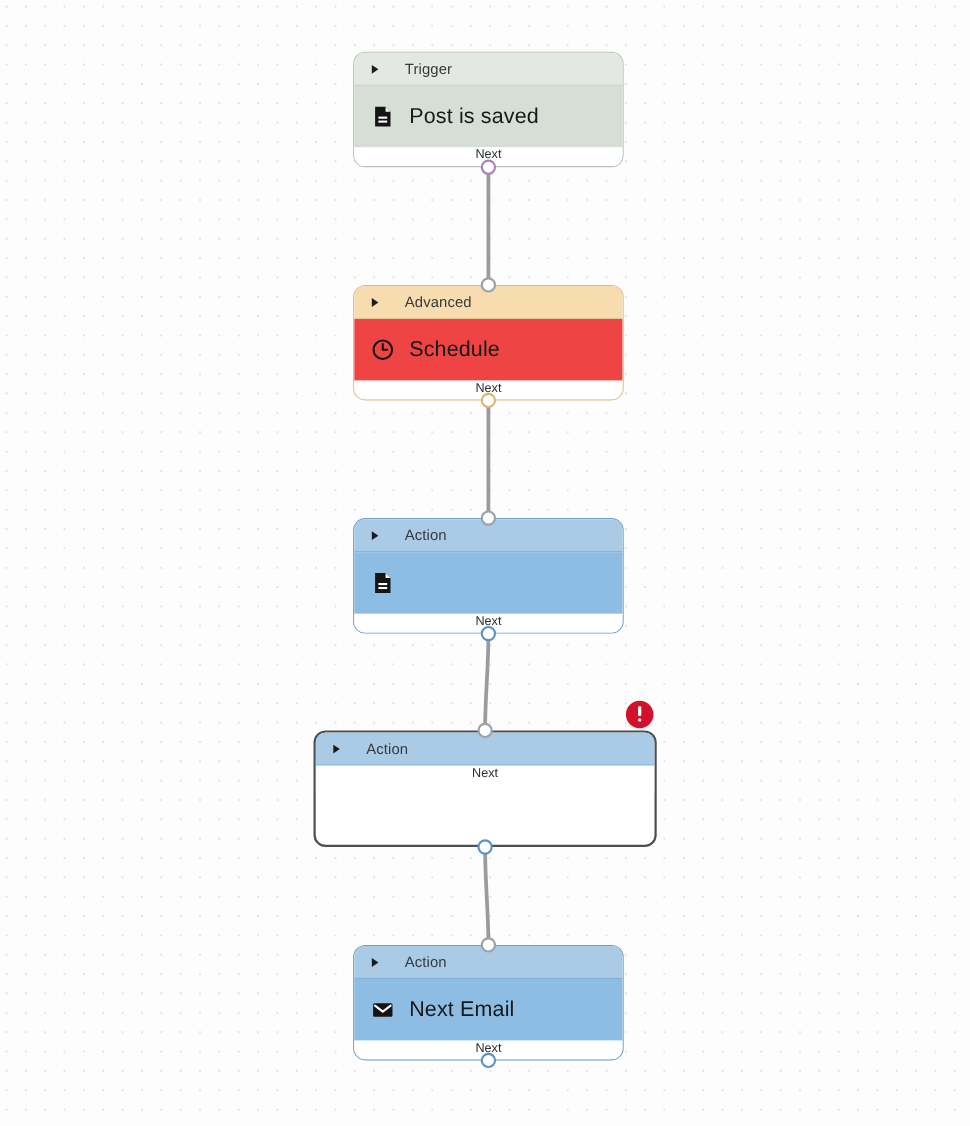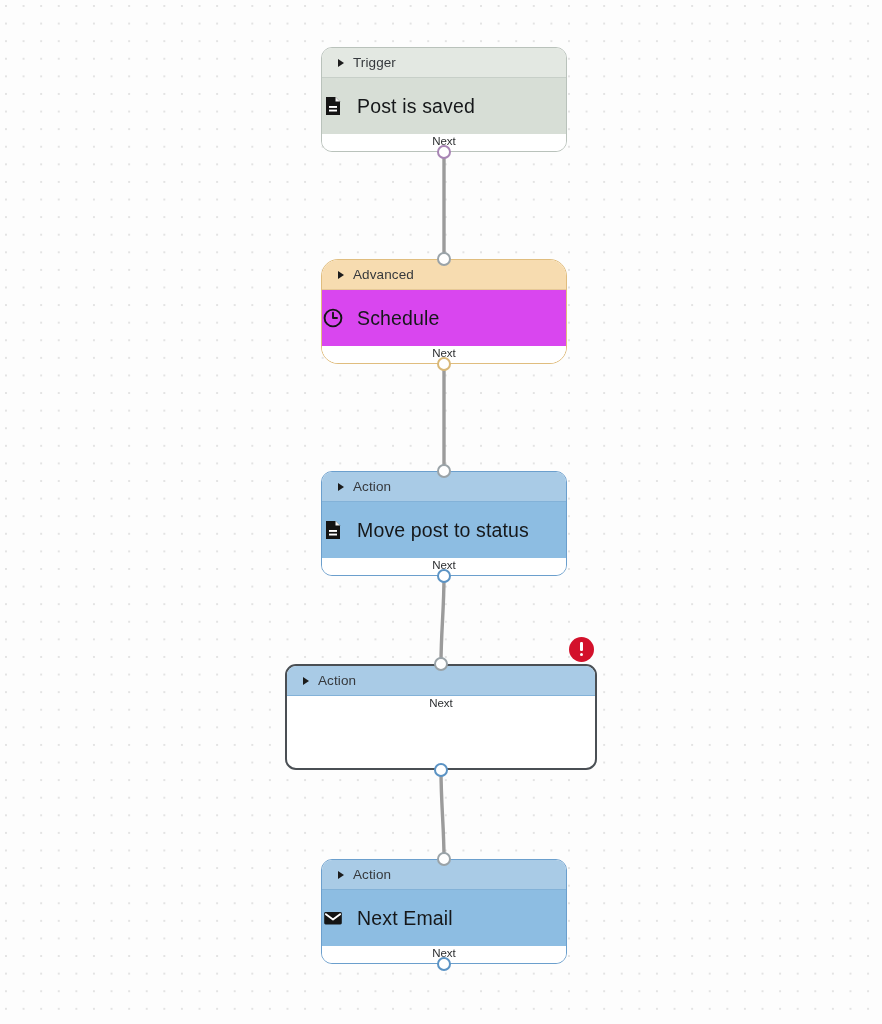--- a/index.html
+++ b/index.html
@@ -44,34 +44,36 @@
   }
   .node-head {
     box-sizing: border-box;
     height: 30px;
     display: flex;
     align-items: center;
     padding-left: 16px;
     font-size: 13.5px;
     color: #36393d;
     letter-spacing: 0.1px;
+    gap: 15px;
   }
   .caret {
     width: 0;
     height: 0;
     border-left: 6.5px solid #1c1c1c;
     border-top: 4.6px solid transparent;
     border-bottom: 4.6px solid transparent;
     margin-right: 9px;
     flex: 0 0 auto;
   }
   .node-body {
     box-sizing: border-box;
     display: flex;
     align-items: center;
+    padding-left: 15px;
     height: 56px;
   }
   .node-icon {
     width: 22px;
     height: 22px;
     flex: 0 0 auto;
     margin-right: 13px;
     display: flex;
     align-items: center;
     justify-content: center;
@@ -94,21 +96,21 @@
     padding-top: 1px;
   }
 
   
   .n-trigger { border: 1.1px solid #b9c2bb; }
   .n-trigger .node-head { background: #e3e8e2; border-bottom: 1.1px solid #c7cfc8; }
   .n-trigger .node-body { background: #d7ded6; }
 
   .n-advanced { border: 1.1px solid #e0bd7e; }
   .n-advanced .node-head { background: #f7dcb0; border-bottom: 1.1px solid #e6c896; }
-  .n-advanced .node-body { background: #d946ef; }
+  .n-advanced .node-body { background: #ef4444; }
 
   .n-action { border: 1.1px solid #6b9fcd; }
   .n-action .node-head { background: #a9cbe6; border-bottom: 1.1px solid #83b2d8; }
   .n-action .node-body { background: #8dbde2; }
 
   .n-selected { border: 2.1px solid #4a4f54; }
   .n-selected .node-head { background: #a9cbe6; border-bottom: 1.1px solid #83b2d8; }
   .n-selected .node-body { background: #8dbde2; }
 
   
@@ -183,21 +185,21 @@
       </span>
       <span class="node-label">Post is saved</span>
     </div>
     <div class="node-foot">
       <span>Next</span>
     </div>
   </div>
   <div class="handle h-purple" style="left:437px; top:145px;"></div>
 
   <div class="handle h-gray" style="left:437px; top:252px;"></div>
-  <div class="node n-advanced" style="left:321px; top:259px; width:246px; height:105px;border-radius:17px;">
+  <div class="node n-advanced" style="left:321px; top:259px; width:246px; height:105px;">
     <div class="node-head">
       <span class="caret"></span>
       <span>Advanced</span>
     </div>
     <div class="node-body">
       <span class="node-icon">
         <svg width="22" height="22" viewBox="0 0 22 22">
           <circle cx="11" cy="11" r="8.4" fill="none" stroke="#141414" stroke-width="1.9"></circle>
           <path d="M11 5.8 V11 H15" fill="none" stroke="#141414" stroke-width="1.9" stroke-linecap="round" stroke-linejoin="round"></path>
         </svg>
@@ -218,21 +220,20 @@
     </div>
     <div class="node-body">
       <span class="node-icon">
         <svg width="22" height="22" viewBox="0 0 22 22">
           <path d="M4 2 H13.5 L18 6.5 V20 H4 Z" fill="#141414"></path>
           <path d="M13.5 2 L18 6.5 H13.5 Z" fill="#ffffff" opacity="0.95"></path>
           <rect x="7" y="11" width="8" height="1.9" fill="#ffffff"></rect>
           <rect x="7" y="14.6" width="8" height="1.9" fill="#ffffff"></rect>
         </svg>
       </span>
-      <span class="node-label">Move post to status</span>
     </div>
     <div class="node-foot">
       <span>Next</span>
     </div>
   </div>
   <div class="handle h-blue" style="left:437px; top:569px;"></div>
 
   <div class="error-badge" style="left:569px; top:637px;">
     <span class="bang-stem"></span>
     <span class="bang-dot"></span>

